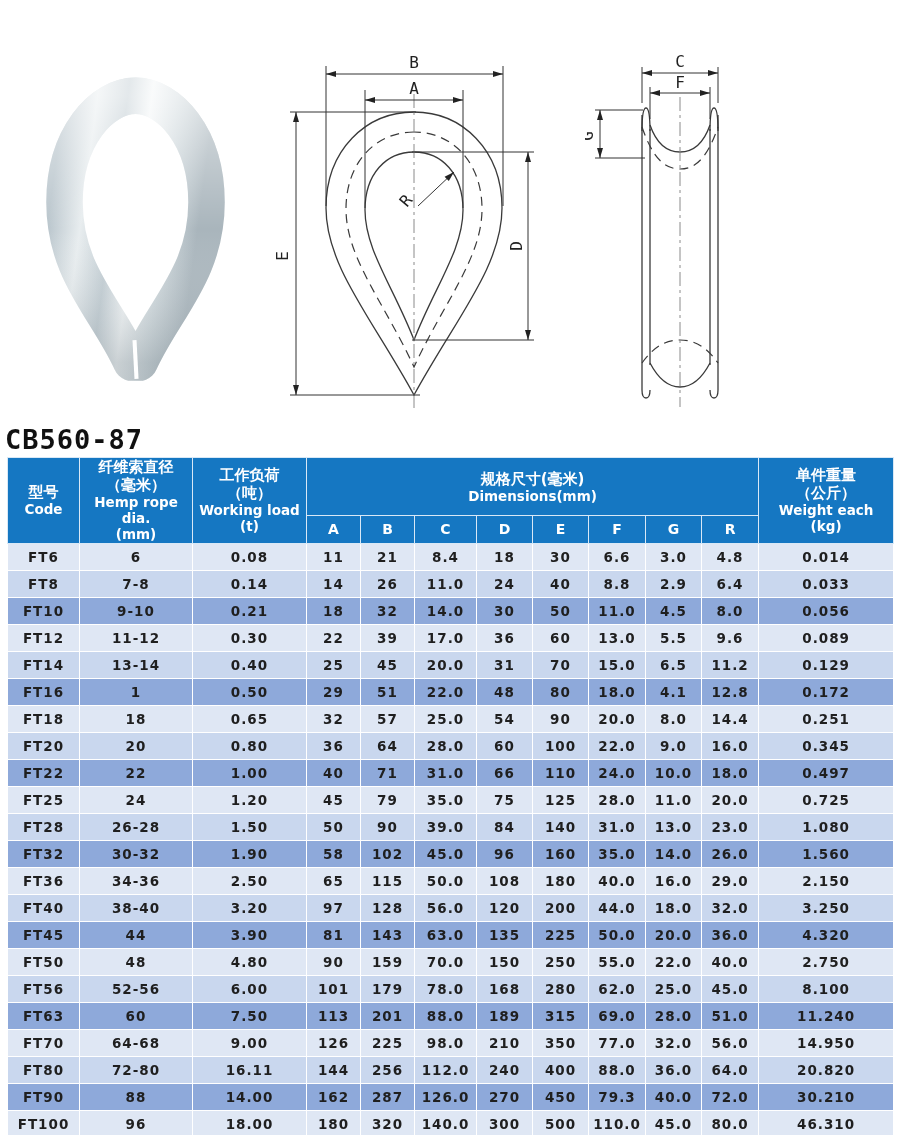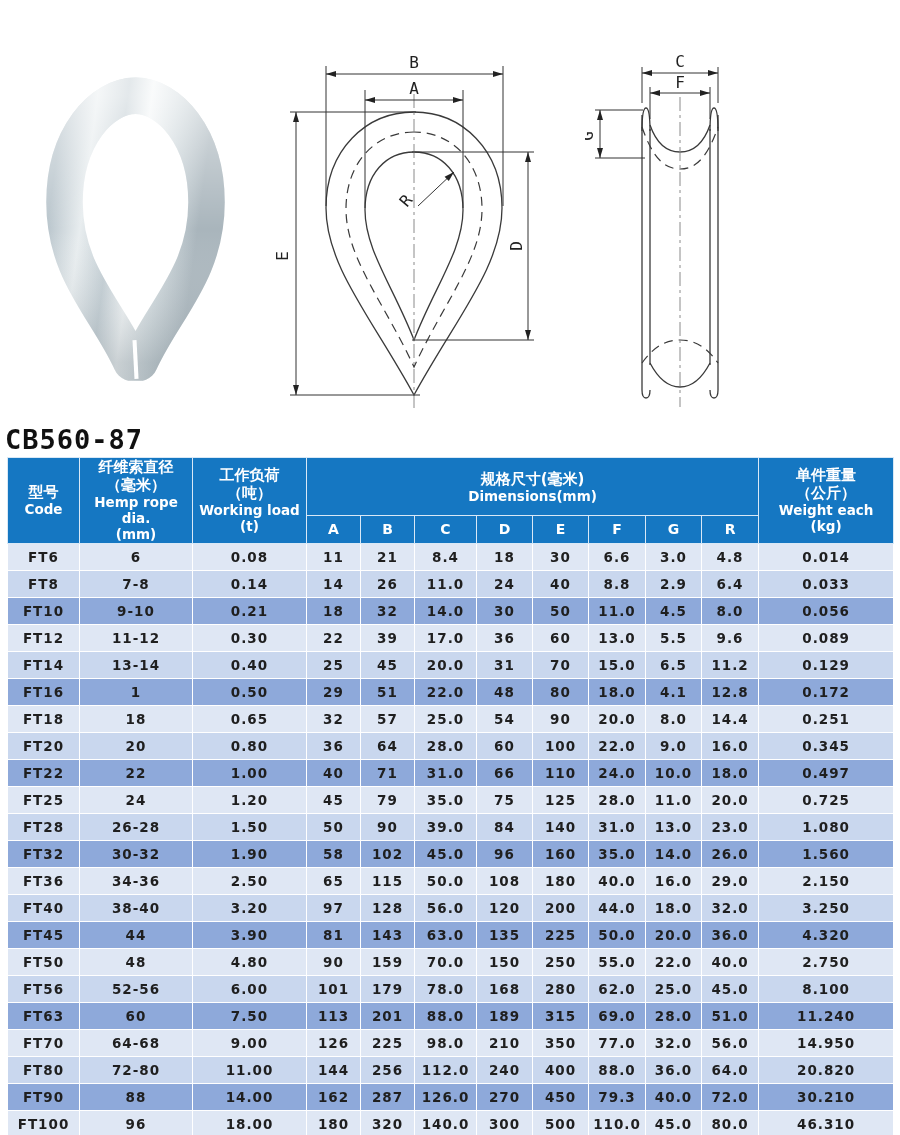--- a/index.html
+++ b/index.html
@@ -481,21 +481,21 @@
           <td>210</td>
           <td>350</td>
           <td>77.0</td>
           <td>32.0</td>
           <td>56.0</td>
           <td>14.950</td>
         </tr>
         <tr class="row-light2">
           <td>FT80</td>
           <td>72-80</td>
-          <td>11.00</td>
+          <td>16.11</td>
           <td>144</td>
           <td>256</td>
           <td>112.0</td>
           <td>240</td>
           <td>400</td>
           <td>88.0</td>
           <td>36.0</td>
           <td>64.0</td>
           <td>20.820</td>
         </tr>

